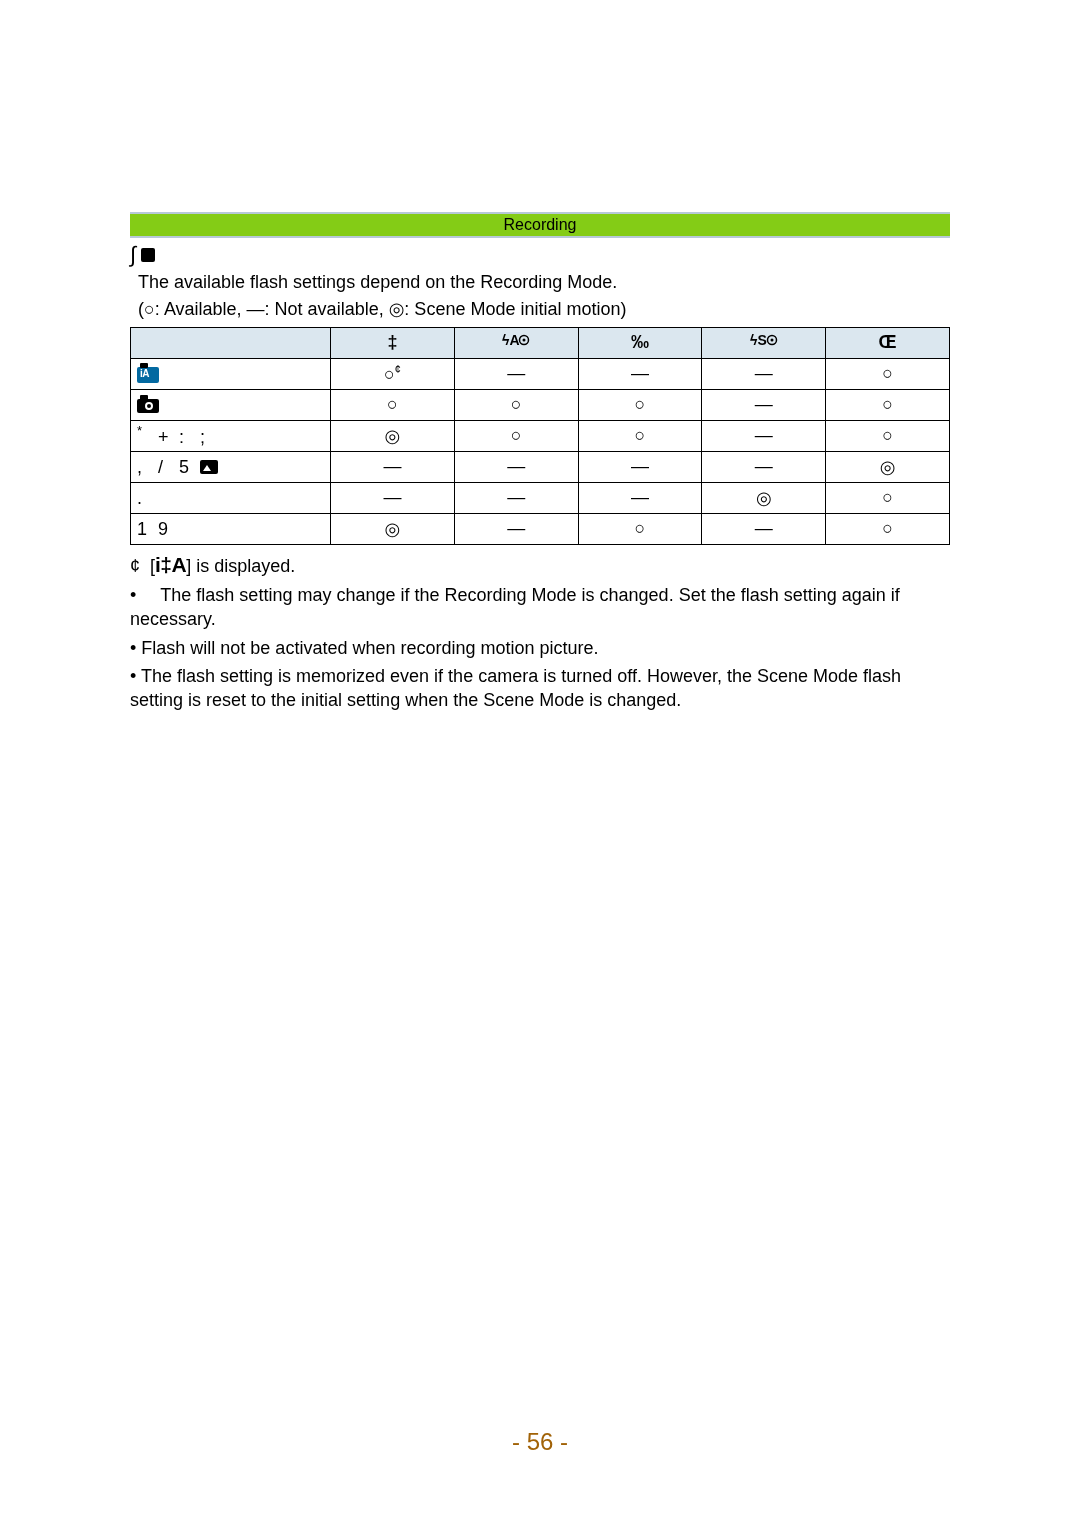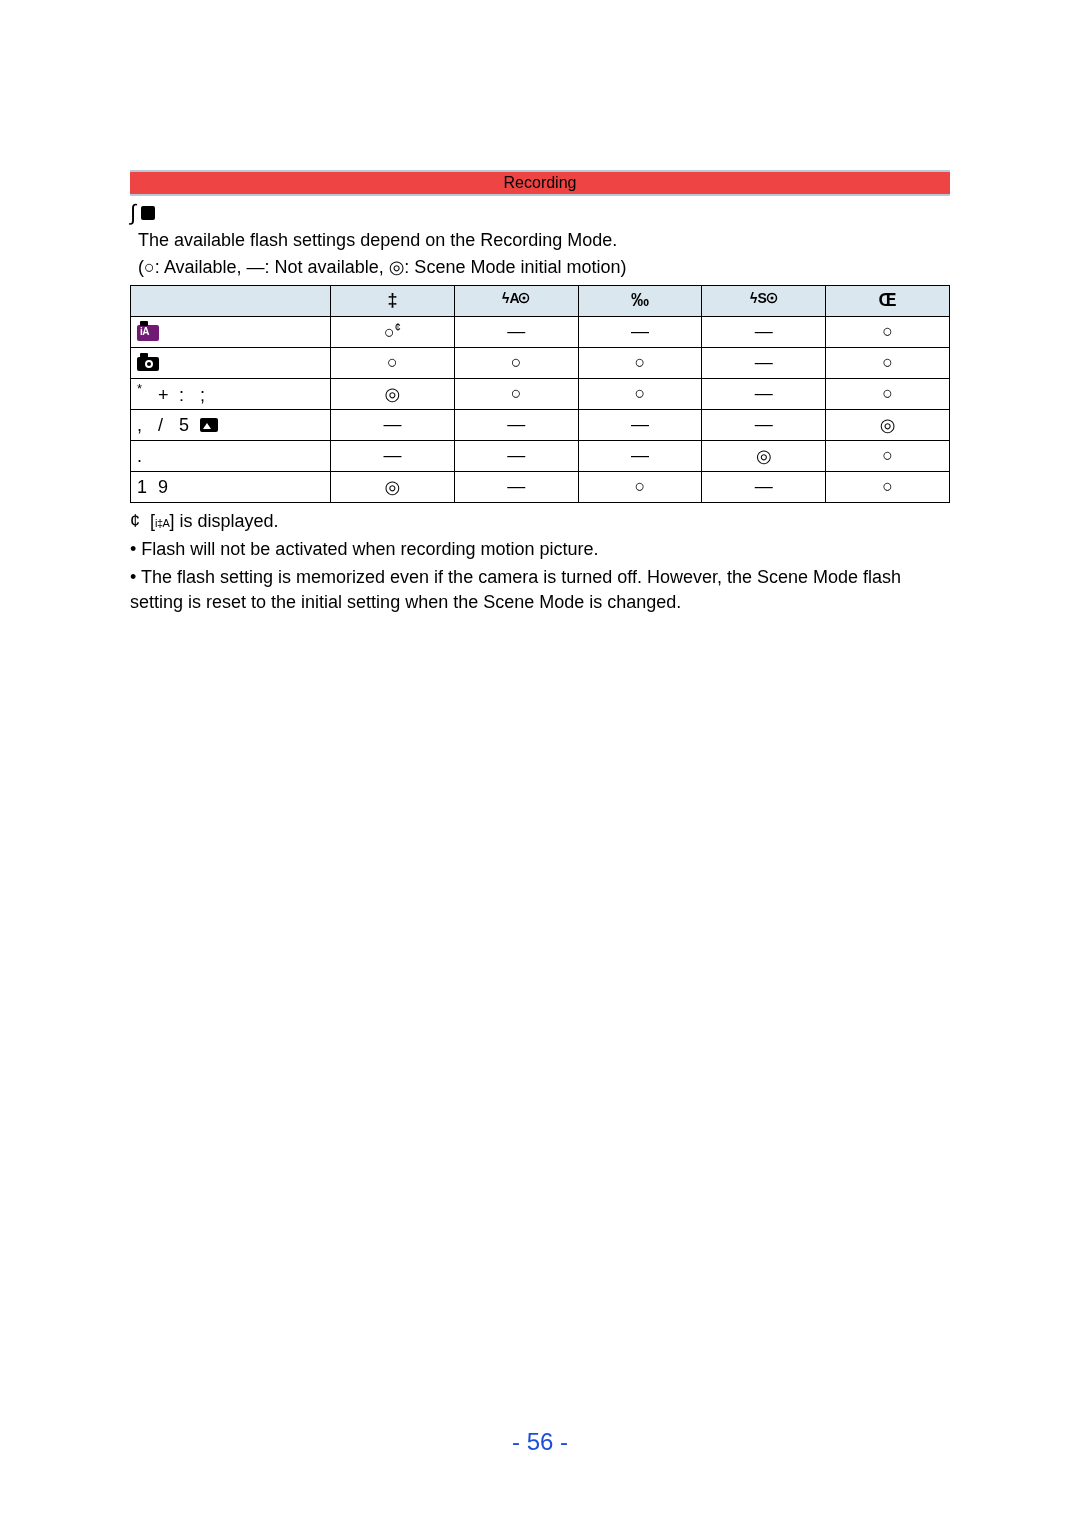--- a/index.html
+++ b/index.html
@@ -10,26 +10,27 @@
     width: 1080px;
     height: 1526px;
     position: relative;
     color: #000;
     font-size: 18px;
   }
   .page {
     padding: 170px 130px 0 130px;
   }
   .header-bar {
-    background: #ef4444;
+    background: #84cc16;
     border-top: 2px solid #b7c9d7;
     border-bottom: 2px solid #b7c9d7;
     text-align: center;
     font-size: 16px;
     padding: 2px 0;
+    margin-top: 42px;
   }
   .section-title {
     margin-top: 6px;
     margin-bottom: 4px;
   }
   .square-white {
     display: inline-block;
     vertical-align: middle;
     font-size: 22px;
     line-height: 1;
@@ -68,21 +69,21 @@
   table.flash td.icons {
     text-align: left;
     padding-left: 6px;
     white-space: nowrap;
   }
   .ia-icon {
     display:inline-block;
     position:relative;
     width:22px;
     height:16px;
-    background:#701a75;
+    background:#0369a1;
     border-radius:2px;
     vertical-align:middle;
   }
   .ia-icon:before{
     content:"";
     position:absolute;
     top:-4px; left:3px;
     width:8px; height:5px;
     background:#000;
     border-radius:1px;
@@ -150,28 +151,28 @@
   .bullet-note .indent {
     display:block;
     padding-left: 14px;
   }
   .pagenum {
     position: absolute;
     bottom: 70px;
     left: 0;
     right: 0;
     text-align: center;
-    color: #1d4ed8;
+    color: #a16207;
     font-size: 24px;
   }
   .flash-glyph{font-weight:bold;}
   .ifa-text{
     font-family:Arial,sans-serif;
-    font-weight:normal;
-    font-size:11px;
+    font-weight:bold;
+    font-size:21px;
     letter-spacing:-0.5px;
   }
   .super{font-size:11px; vertical-align:super;}
 </style>
 </head>
 <body>
 
 <div class="page">
   <div class="header-bar">
     <span>Recording</span>
@@ -292,20 +293,23 @@
       <td>○</td>
     </tr>
   </tbody>
     </table>
 
   <div class="bullet-note">
     <span>¢&nbsp;&nbsp;</span><span>[</span><span class="ifa-text">i‡A</span><span>] is displayed.</span>
   </div>
 
   <div class="bullet-note">•
+    <span class="indent" style="display:inline">&nbsp;</span><span style="display:inline">The flash setting may change if the Recording Mode is changed. Set the flash setting again if necessary.</span>
+  </div>
+  <div class="bullet-note">•
     <span>Flash will not be activated when recording motion picture.</span>
   </div>
   <div class="bullet-note">•
     <span>The flash setting is memorized even if the camera is turned off. However, the Scene Mode flash setting is reset to the initial setting when the Scene Mode is changed.</span>
   </div>
 </div>
 
 <div class="pagenum">- 56 -</div>
 
 </body></html>

